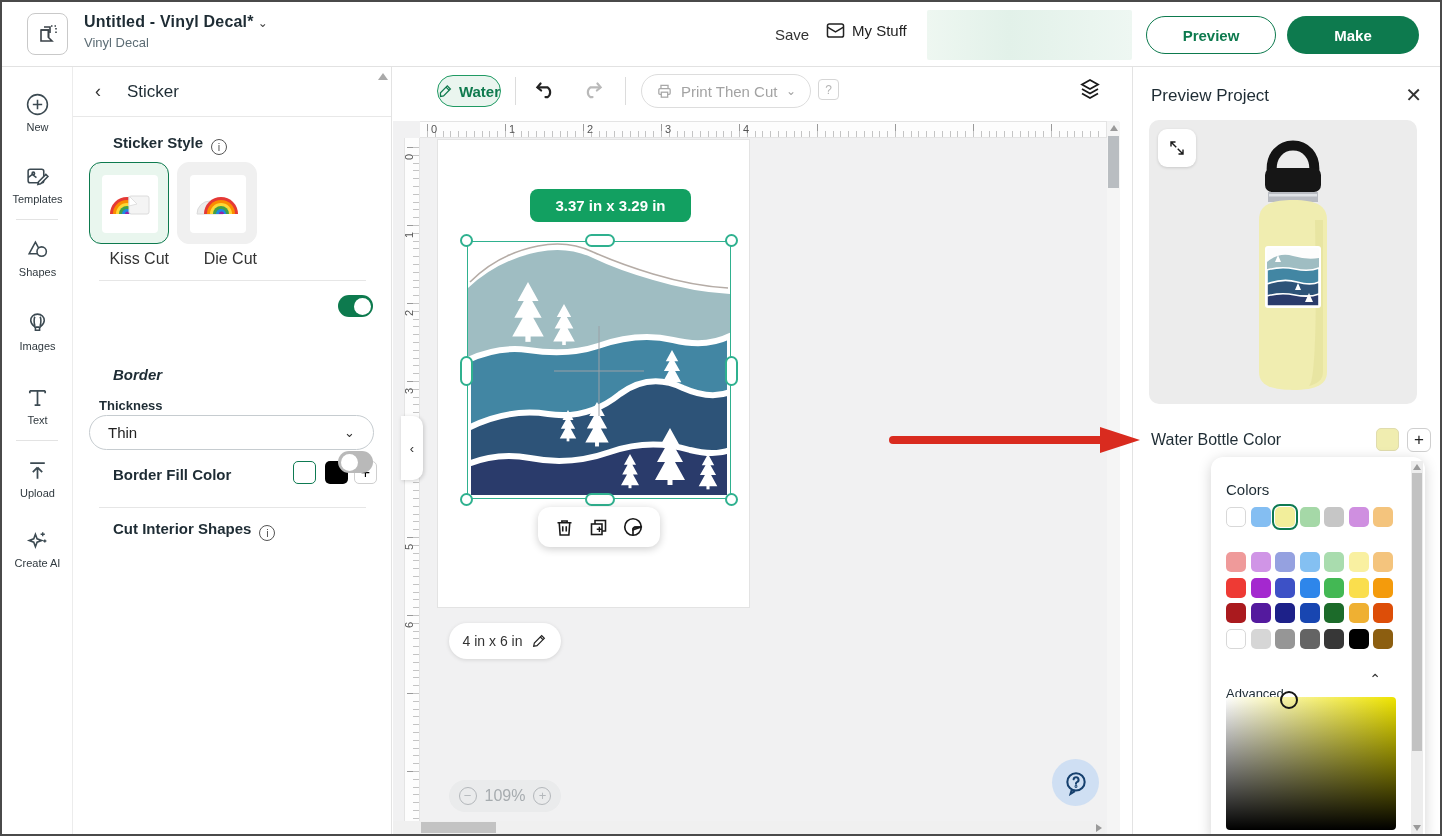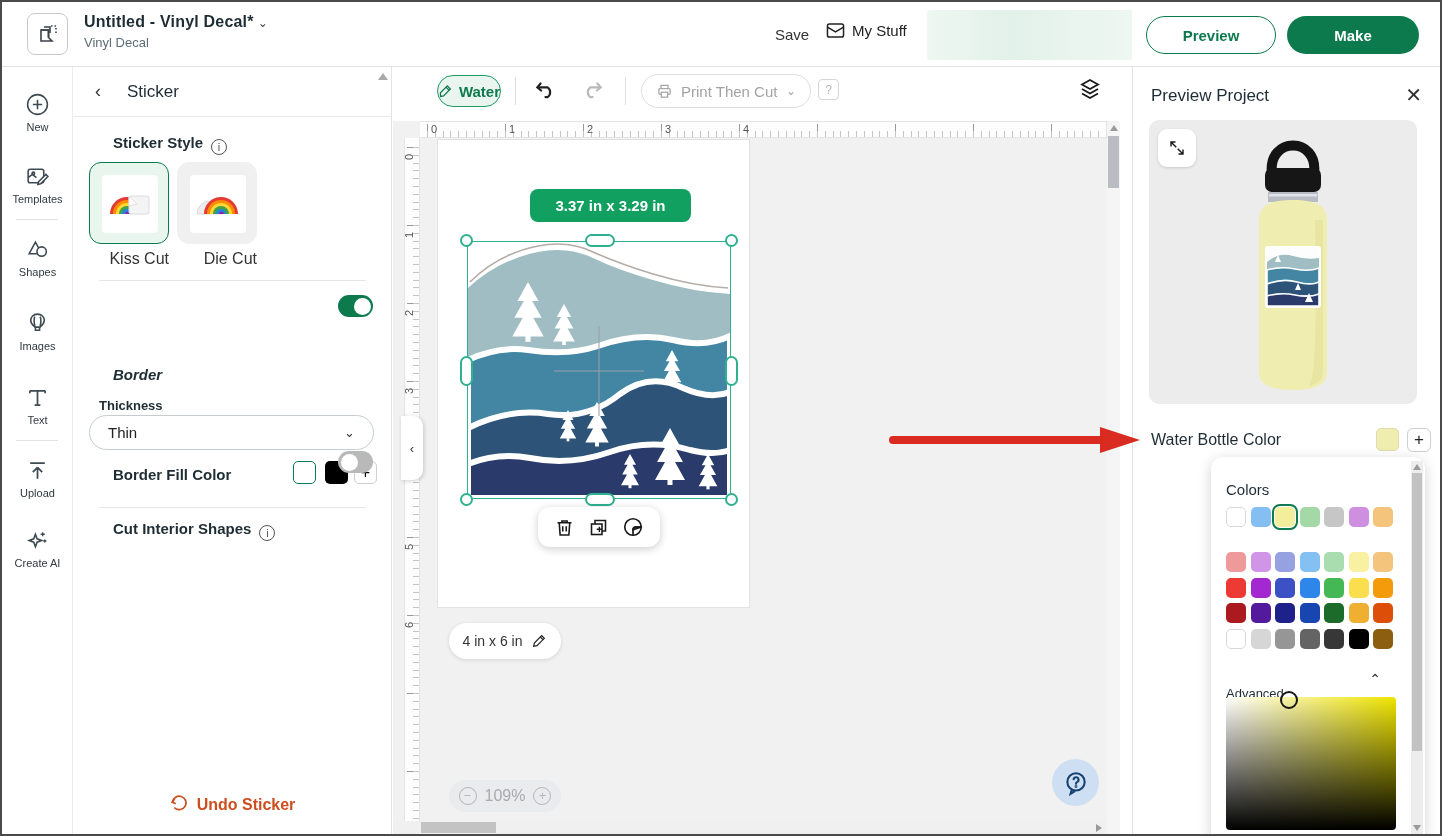--- a/index.html
+++ b/index.html
@@ -350,27 +350,20 @@
 
     <div class="pdiv" style="top:440px;"></div>
 
     <div class="sec-label" id="cut-interior-label">
       <span>Cut Interior Shapes</span><span class="info-i">i</span>
     </div>
     <div class="toggle off" style="left:265px; top:384px;">
         <div class="knob"></div>
       </div>
 
-    <div id="undo-sticker">
-      <svg width="19" height="19" viewBox="0 0 24 24" fill="none" stroke="#cd4e1e" stroke-width="2.2">
-        <path d="M7 5 L4 9 l4.5 2"></path>
-          <path d="M4.5 9 a8.5 8.5 0 1 1 3 7.5" stroke-linecap="round"></path>
-      </svg>
-      <span>Undo Sticker</span>
-    </div>
   </div>
 
   <div id="canvas-zone">
     <div id="canvas-toolbar">
       <div id="edit-btn">
         <svg width="15" height="15" viewBox="0 0 24 24" fill="none" stroke="#0f7a4e" stroke-width="2">
           <path d="M4 20 v-6 L15 3 l5 5 -11 11 z"></path>
             <path d="M13 5 l5 5"></path>
         </svg>
         <span>Water</span>

